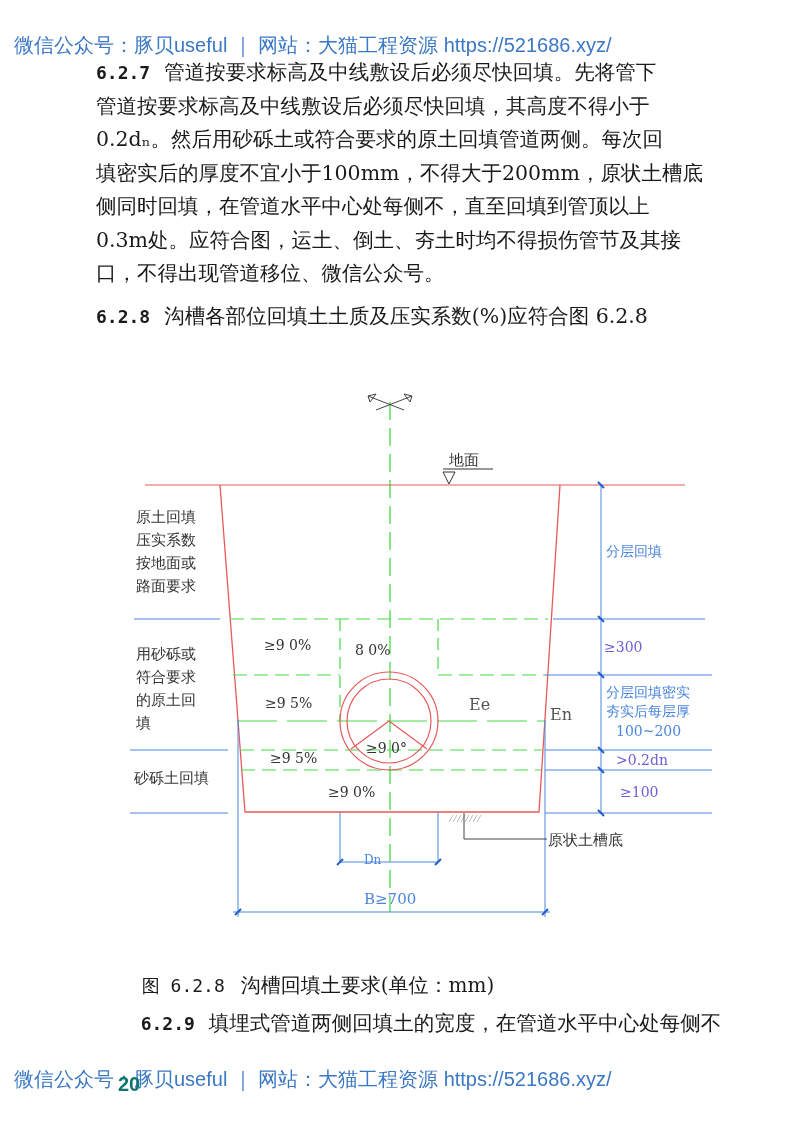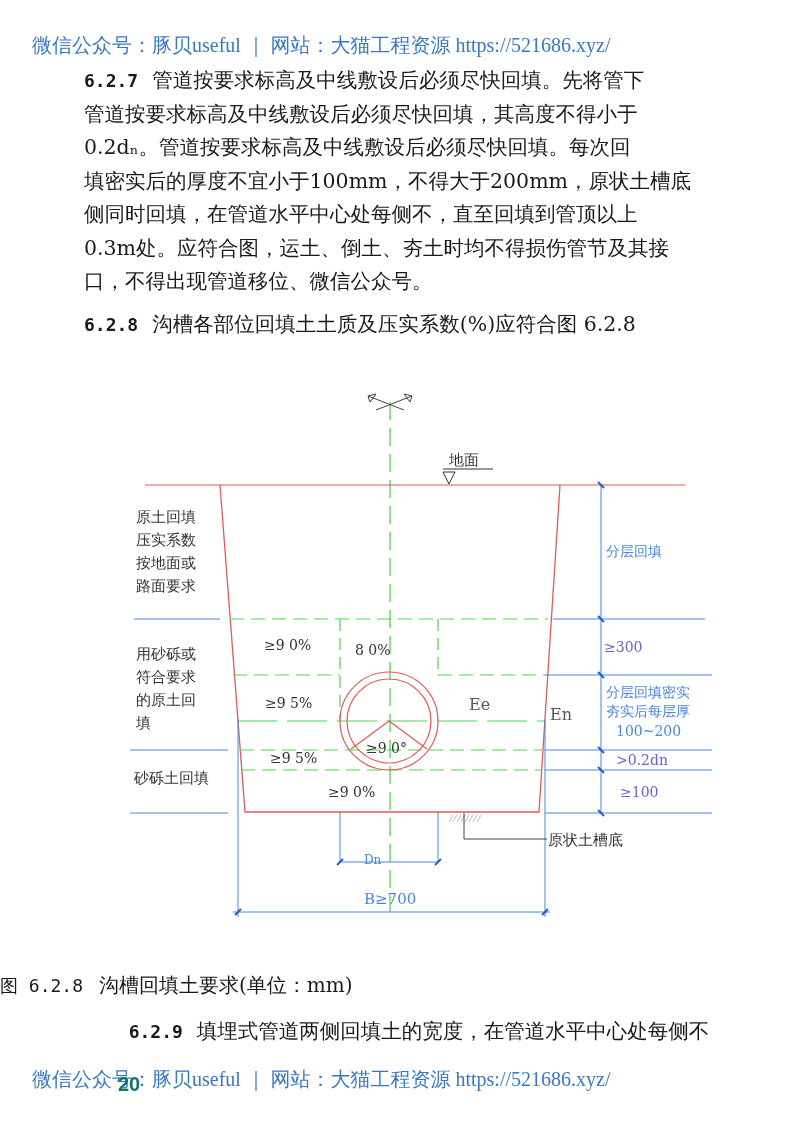--- a/index.html
+++ b/index.html
@@ -1,39 +1,39 @@
 <!DOCTYPE html>
 <html><head>
 <meta charset="utf-8">
 <style>
   html, body { margin: 0; padding: 0; background: #ffffff; }
   body { width: 800px; height: 1145px; position: relative; overflow: hidden;
          font-family: "DejaVu Serif", "Liberation Serif", serif; color: #1a1a1a; }
-  .watermark { position: absolute; left: 32px; font-size: 20px; color: #3b78c4;
-               font-family: Liberation Serif, serif; white-space: nowrap; letter-spacing: 0px; }
+  .watermark { position: absolute; left: 14px; font-size: 20px; color: #3b78c4;
+               font-family: Liberation Sans, sans-serif; white-space: nowrap; letter-spacing: 0px; }
   .watermark.top { top: 32px; }
   .watermark.bottom { top: 1066px; }
-  .para { position: absolute; left: 84px; width: 670px; font-size: 20.5px; line-height: 48px; }
+  .para { position: absolute; left: 96px; width: 670px; font-size: 20.5px; line-height: 32px; }
   .para .line { display: block; white-space: nowrap; height: 33.5px; }
   .secno { font-weight: bold; font-family: "DejaVu Sans Mono", "Liberation Mono", monospace; font-size: 18px; margin-right: 14px; }
   .diagram { position: absolute; left: 0; top: 380px; width: 800px; height: 560px; }
   .diagram text { font-family: "DejaVu Serif", "Liberation Serif", serif; }
-  .caption { position: absolute; top: 972px; left: 0; width: 636px; text-align: left; font-size: 20px; }
+  .caption { position: absolute; top: 972px; left: 0; width: 636px; text-align: center; font-size: 20px; }
   .caption .fig-no { font-family: "DejaVu Sans Mono", "Liberation Mono", monospace; font-size: 18px; margin-right: 16px; }
   .page-no { position: absolute; left: 118px; top: 1073px; font-size: 20px; font-family: "Liberation Sans", sans-serif; color: #0f766e; font-weight: bold; }
 </style>
 </head>
 <body>
 
 <div class="watermark top">微信公众号：豚贝useful ｜ 网站：大猫工程资源 https://521686.xyz/</div>
 
 <div class="para" style="top:56px;">
   <span class="line"><span class="secno">6.2.7</span><span>管道按要求标高及中线敷设后必须尽快回填。先将管下</span></span>
   <span class="line">管道按要求标高及中线敷设后必须尽快回填，其高度不得小于</span>
-  <span class="line">0.2dₙ。管道按要求标高及中线敷设后必须尽快回填。每次回</span>
+  <span class="line">0.2dₙ。然后用砂砾土或符合要求的原土回填管道两侧。每次回</span>
   <span class="line">填密实后的厚度不宜小于100mm，不得大于200mm，原状土槽底</span>
   <span class="line">侧同时回填，在管道水平中心处每侧不，直至回填到管顶以上</span>
   <span class="line">0.3m处。应符合图，运土、倒土、夯土时均不得损伤管节及其接</span>
   <span class="line">口，不得出现管道移位、微信公众号。</span>
 </div>
 
 <div class="para" style="top:300px;">
   <span class="line"><span class="secno">6.2.8</span><span>沟槽各部位回填土土质及压实系数(%)应符合图 6.2.8</span></span>
 </div>
 

